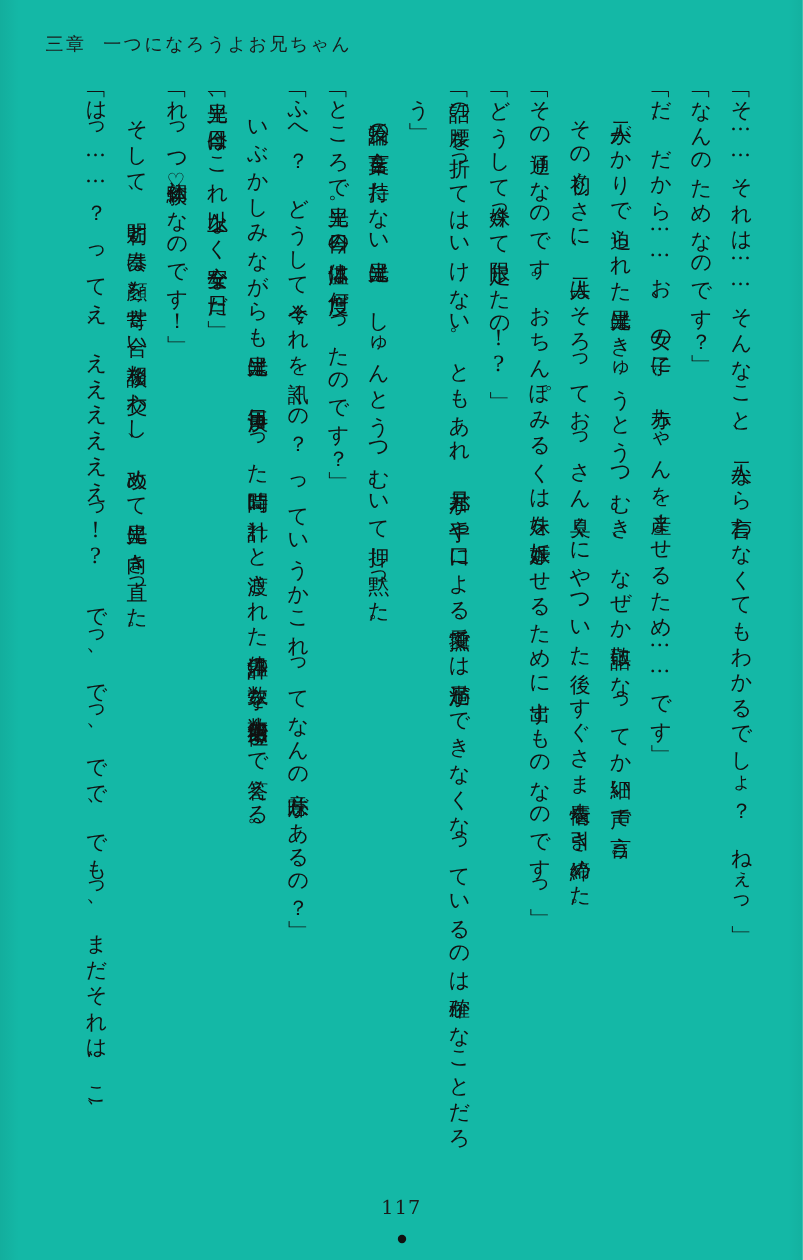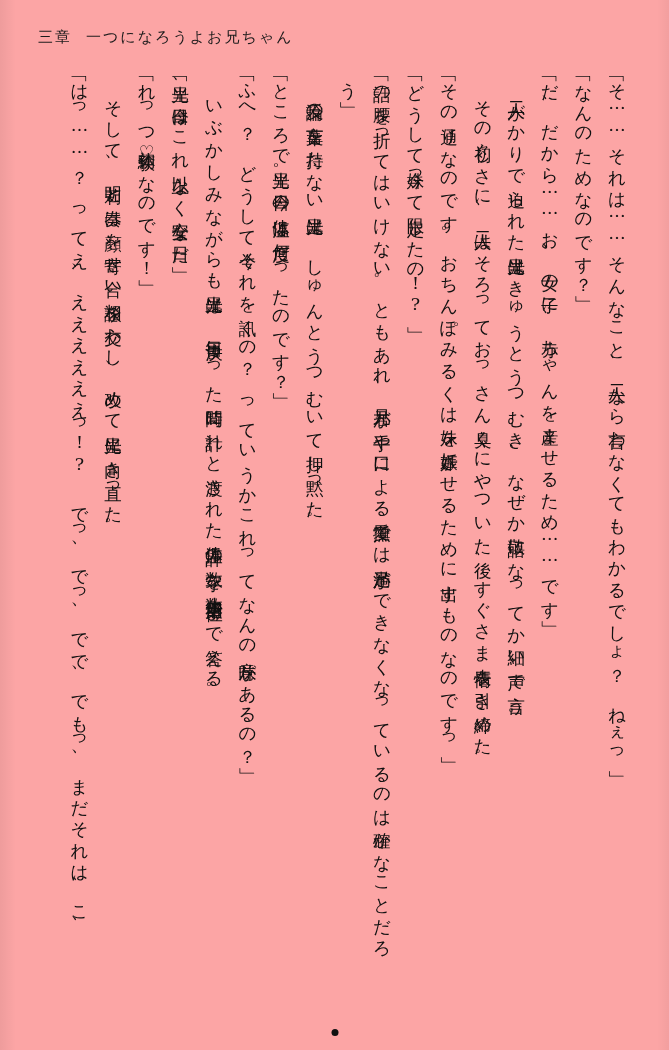--- a/index.html
+++ b/index.html
@@ -12,21 +12,21 @@
     height: 1050px;
     overflow: hidden;
     font-family: "DejaVu Serif", "Liberation Serif", serif;
     color: #111111;
   }
 
   .page {
     position: relative;
     width: 669px;
     height: 1050px;
-    background: #fca5a5;
+    background: #14b8a6;
     box-sizing: border-box;
   }
 
   
   .running-header {
     position: absolute;
     top: 28px;
     left: 38px;
     font-size: 15px;
     letter-spacing: 2px;
@@ -135,15 +135,16 @@
       <p>「ところで光里。今日の体温は何度だったのです？」</p>
       <p>「ふへ？　どうして今それを訊くの？　っていうかこれってなんの意味があるの？」</p>
       <p class="indent">いぶかしみながらも光里は、毎日決まった時間に計れと渡された体温計の数字を小数点第四位まで答える。</p>
       <p>「光里、今日はこれ以上なく安全な日だ」</p>
       <p>「れっつ初体験♡なのです！」</p>
       <p class="indent">そして、明莉と奏は顔を寄せ合い相談を交わし、改めて光里に向き直った。</p>
       <p>「はっ……？　ってえ、ええええええっ!?　でっ、でっ、でで、でもっ、まだそれは、こ、</p>
     </div>
   </div>
 
+  <div class="page-number">117</div>
   <div class="page-dot"></div>
 
 </div>
 
 </body></html>

